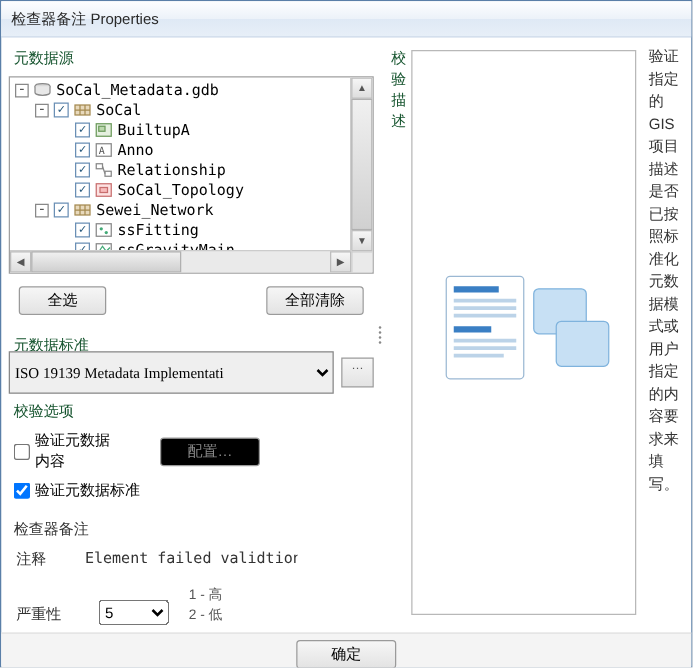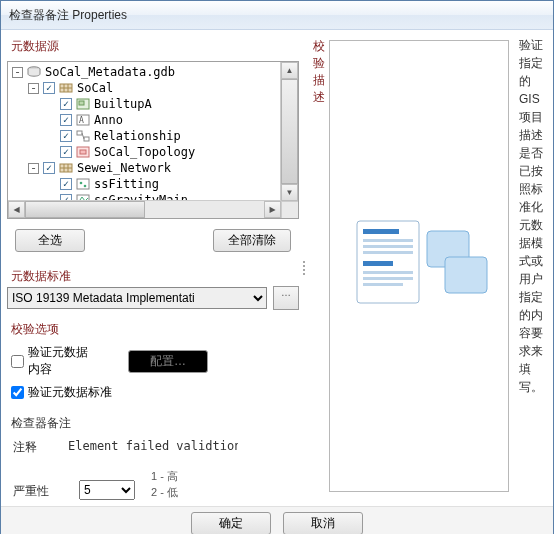--- a/index.html
+++ b/index.html
@@ -1,37 +1,37 @@
 <!DOCTYPE html>
 <html><head>
 <meta charset="utf-8">
 <style>
 body{margin:0;font-family:"Microsoft YaHei",SimSun,Tahoma,sans-serif;font-size:12px;background:#f0f0f0;color:#000}
 .window{width:554px;height:534px;background:#fff;border:1px solid #5a7fa8;box-shadow:0 0 3px rgba(0,0,0,.3);position:relative;box-sizing:border-box}
 .titlebar{height:28px;background:linear-gradient(to bottom,#fdfeff 0%,#ecf2f9 50%,#dfe9f5 51%,#e7eff8 100%);border-bottom:1px solid #c8d6e8;padding:0 8px;display:flex;align-items:center;color:#2a2a2a}
 .content{display:flex;height:calc(100% - 68px);padding:6px;gap:4px}
 .left-pane{flex:0 0 292px;display:flex;flex-direction:column;gap:4px}
 .right-pane{flex:1;display:flex;flex-direction:row}
-.group-title{font-size:12px;color:#7f1d1d;margin:2px 0 2px 4px}
+.group-title{font-size:12px;color:#14532d;margin:2px 0 2px 4px}
 .tree-wrap{border:1px solid #a0a0a0;background:#fff;height:178px;position:relative;overflow:hidden}
 .tree{padding:2px 2px 2px 4px;font-family:Consolas,monospace;font-size:12px;line-height:16px;white-space:nowrap;overflow:hidden;height:calc(100% - 17px);position:relative}
 .tree-scroll-h{position:absolute;left:0;right:17px;bottom:0;height:17px;background:#eaeaea;border-top:1px solid #ccc;display:flex}
 .tree-scroll-v{position:absolute;top:0;right:0;bottom:17px;width:17px;background:#eaeaea;border-left:1px solid #ccc;display:flex;flex-direction:column}
 .sb-btn{width:17px;height:17px;background:linear-gradient(#f6f6f6,#dedede);border:1px solid #bdbdbd;box-sizing:border-box;display:flex;align-items:center;justify-content:center;font-size:8px;color:#555}
 .sb-thumb{background:linear-gradient(#f0f0f0,#d0d0d0);border:1px solid #b0b0b0;box-sizing:border-box}
 .sb-corner{position:absolute;right:0;bottom:0;width:17px;height:17px;background:#eaeaea;border-left:1px solid #ccc;border-top:1px solid #ccc;box-sizing:border-box}
 .row{display:flex;align-items:center;gap:2px}
 .exp{display:inline-flex;width:11px;height:11px;border:1px solid #888;box-sizing:border-box;align-items:center;justify-content:center;font-family:Courier New,monospace;font-size:11px;line-height:0;background:#fff;color:#444;margin-right:2px}
 .sp{display:inline-block;width:14px;height:1px}
 .cb{width:12px;height:12px;border:1px solid #6a8fb5;background:#fff;box-sizing:border-box;display:inline-flex;align-items:center;justify-content:center;font-size:10px;color:#25567a;margin-right:2px}
 .ic{display:inline-flex;width:14px;height:14px;align-items:center;justify-content:center;margin-right:2px}
 .btn{background:linear-gradient(#f6f6f6,#e3e3e3);border:1px solid #9a9a9a;border-radius:3px;padding:2px 14px;font-size:12px;font-family:inherit;min-width:70px;cursor:default}
 .btn-row{display:flex;justify-content:space-between;padding:6px 8px 4px}
 .combo{display:flex;align-items:center;height:22px}
-.combo select{flex:1;height:22px;font-family:Liberation Sans, sans-serif;font-size:12px;border:1px solid #888}
+.combo select{flex:1;height:34px;font-family:Liberation Serif, serif;font-size:12px;border:1px solid #888}
 .sq-btn{width:24px;height:22px;border:1px solid #999;background:linear-gradient(#f6f6f6,#e3e3e3);margin-left:6px;text-align:center;font-size:10px;color:#555}
 .section{margin-top:6px}
 .cb2{display:inline-flex;align-items:center;gap:4px;margin:2px 0}
 .cb2 input{width:13px;height:13px;margin:0}
 .cfg-row{display:flex;align-items:center;gap:40px;padding:2px 4px}
 .btn-dis{background:#000000;color:#888;width:80px}
 .label-col{width:50px;display:inline-block;color:#333;margin-left:6px}
 .ann-input{border:1px solid #fff;background:#fff;font-family:Consolas,monospace;font-size:12px;padding:2px 4px;width:170px;color:#333}
 .sev-row{display:flex;align-items:flex-end;margin-top:12px;gap:16px}
 .sev-combo{width:56px;height:20px;font-size:12px}
@@ -265,15 +265,14 @@
           <rect x="96" y="46" width="42" height="36" rx="4" fill="#c7e0f4" stroke="#7fb3dd"></rect>
         </svg>
       </div>
       <div class="desc-text">验证指定的 GIS 项目描述是否已按照标准化元数据模式或用户指定的内容要求来填写。</div>
     </div>
 
   </div>
 
   <div class="bottom-bar">
     <button class="btn" style="min-width:80px">确定</button>
-    <button class="btn" style="min-width:80px">取消</button>
   </div>
 </div>
 
 </body></html>

